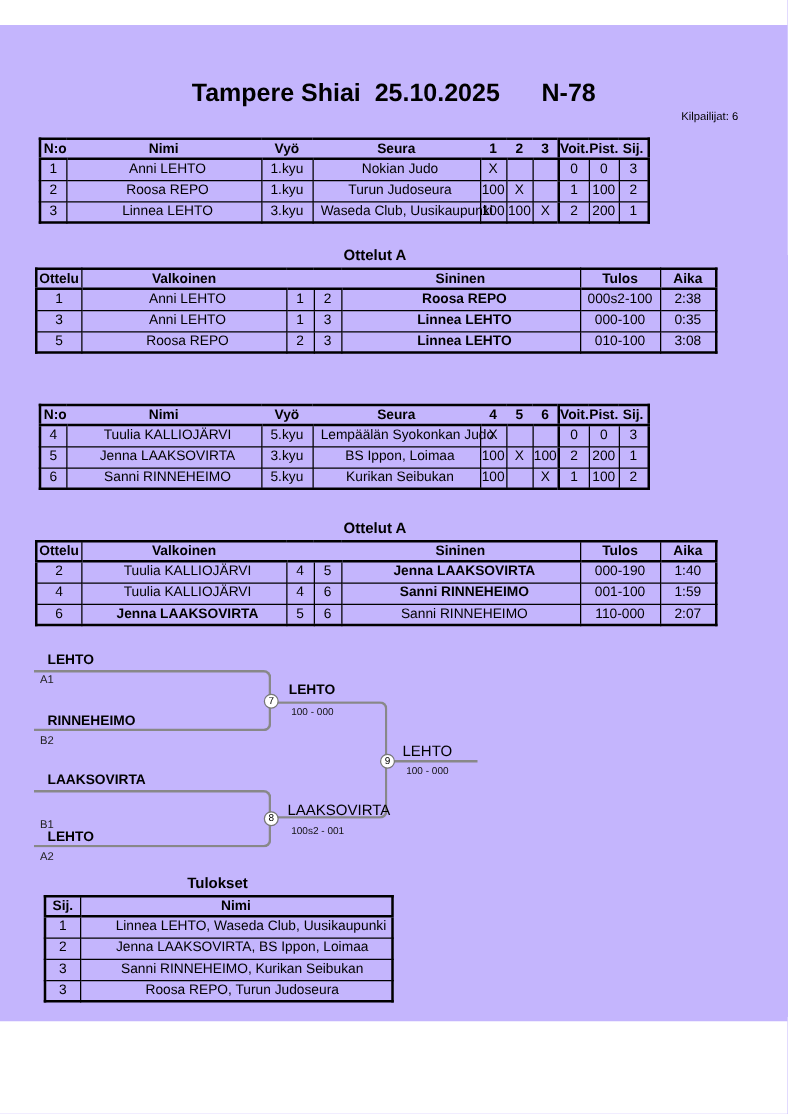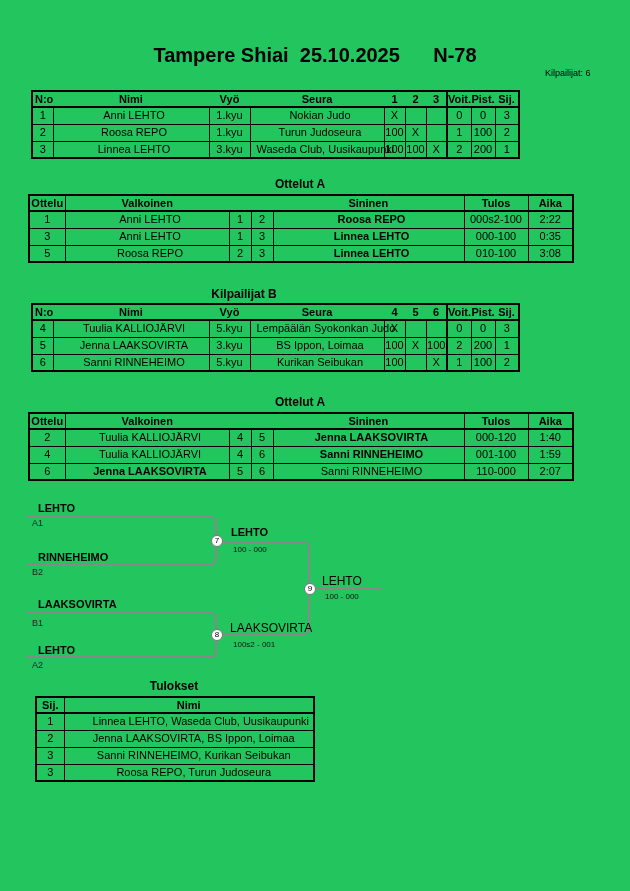--- a/index.html
+++ b/index.html
@@ -1,17 +1,17 @@
 <!DOCTYPE html>
 <html><head>
 <meta charset="utf-8">
 <style>
   * { margin:0; padding:0; box-sizing:border-box; }
   body { background:#fff; font-family:"Liberation Sans", sans-serif; color:#000; }
-  .page { position:relative; width:630px; height:891px; background:#22c55e; overflow:hidden; }
+  .page { position:relative; width:630px; height:797px; background:#c4b5fd; overflow:hidden;margin-top:20px; }
 
   .main-title { position:absolute; top:44px; left:0; width:630px; text-align:center;
                 font-size:20px; font-weight:bold; white-space:pre; }
   .sec-title { position:absolute; font-size:12px; font-weight:bold; text-align:center; }
   .comp-count { position:absolute; top:68px; left:545px; font-size:9px;text-align:center; }
 
   table.grid { border-collapse:collapse; table-layout:fixed; position:absolute;
                font-size:11px; }
   table.grid { border:2px solid #000; }
   table.grid td { border:1px solid #000; height:17px; text-align:center;
@@ -138,21 +138,21 @@
       <th class="bL1">Tulos</th>
       <th class="bL1">Aika</th>
     </tr>
     <tr>
       <td>1</td>
       <td class="alignL">Anni LEHTO</td>
       <td>1</td>
       <td>2</td>
       <td class="alignL bold">Roosa REPO</td>
       <td>000s2-100</td>
-      <td>2:22</td>
+      <td>2:38</td>
     </tr>
     <tr>
       <td>3</td>
       <td class="alignL">Anni LEHTO</td>
       <td>1</td>
       <td>3</td>
       <td class="alignL bold">Linnea LEHTO</td>
       <td>000-100</td>
       <td>0:35</td>
     </tr>
@@ -161,21 +161,20 @@
       <td class="alignL">Roosa REPO</td>
       <td>2</td>
       <td>3</td>
       <td class="alignL bold">Linnea LEHTO</td>
       <td>010-100</td>
       <td>3:08</td>
     </tr>
   </tbody>
     </table>
 
-  <div class="sec-title" style="top:287px; left:0; width:488px;">Kilpailijat B</div>
   <table class="grid" style="top:303px; left:31px; width:487px;">
     <colgroup>
         <col style="width:21px">
         <col style="width:156px">
         <col style="width:41px">
         <col style="width:134px">
       <col style="width:21px">
         <col style="width:21px">
         <col style="width:21px">
       <col style="width:24px">
@@ -254,21 +253,21 @@
       <th>Sininen</th>
       <th class="bL1">Tulos</th>
       <th class="bL1">Aika</th>
     </tr>
     <tr>
       <td>2</td>
       <td class="alignL">Tuulia KALLIOJÄRVI</td>
       <td>4</td>
       <td>5</td>
       <td class="alignL bold">Jenna LAAKSOVIRTA</td>
-      <td>000-120</td>
+      <td>000-190</td>
       <td>1:40</td>
     </tr>
     <tr>
       <td>4</td>
       <td class="alignL">Tuulia KALLIOJÄRVI</td>
       <td>4</td>
       <td>6</td>
       <td class="alignL bold">Sanni RINNEHEIMO</td>
       <td>001-100</td>
       <td>1:59</td>
@@ -290,21 +289,21 @@
     <div class="pairbox" style="left:27px; top:612px; width:190px; height:46px;"></div>
     <div class="conn-top" style="left:217px; top:541px; width:93px; height:48px;"></div>
     <div class="conn-bot" style="left:217px; top:589px; width:93px; height:46px;"></div>
     <div class="hline" style="left:310px; top:588px; width:72px;"></div>
 
     <div class="seed-name" style="left:38px; top:502px;">LEHTO</div>
     <div class="seed-tag" style="left:32px; top:518px;">A1</div>
     <div class="seed-name reg" style="left:38px; top:551px;">RINNEHEIMO</div>
     <div class="seed-tag" style="left:32px; top:567px;">B2</div>
     <div class="seed-name" style="left:38px; top:598px;">LAAKSOVIRTA</div>
-    <div class="seed-tag" style="left:32px; top:618px;">B1</div>
+    <div class="seed-tag" style="left:32px; top:634px;">B1</div>
     <div class="seed-name reg" style="left:38px; top:644px;">LEHTO</div>
     <div class="seed-tag" style="left:32px; top:660px;">A2</div>
 
     <div class="mcircle" style="left:211px; top:535px;">7</div>
     <div class="win-name bold" style="left:231px; top:526px; font-size:11px;">LEHTO</div>
     <div class="win-score" style="left:233px; top:545px;">100 - 000</div>
 
     <div class="mcircle" style="left:211px; top:629px;">8</div>
     <div class="win-name" style="left:230px; top:621px;">LAAKSOVIRTA</div>
     <div class="win-score" style="left:233px; top:640px;">100s2 - 001</div>

